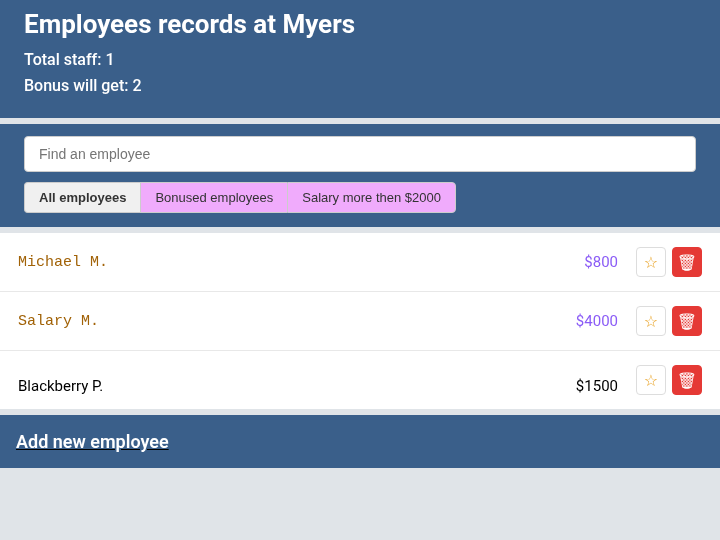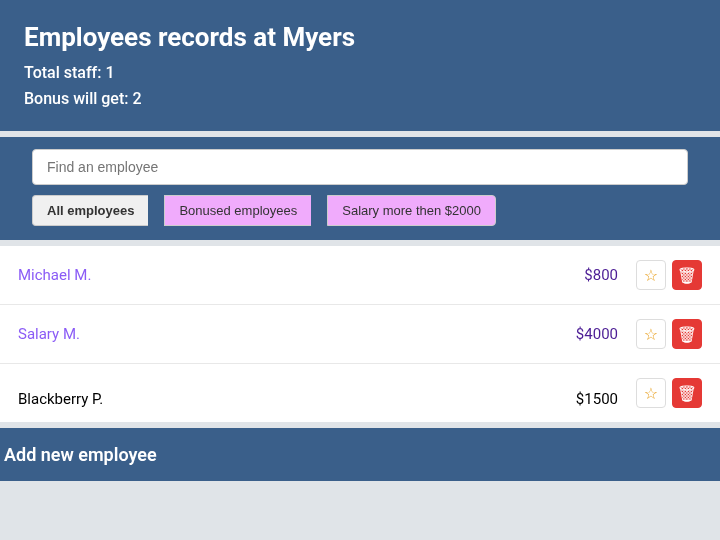--- a/index.html
+++ b/index.html
@@ -6,54 +6,54 @@
     body {
       font-family: -apple-system, BlinkMacSystemFont, 'Segoe UI', Roboto, sans-serif;
       background: #e0e4e8;
       width: 720px;
       min-height: 540px;
     }
 
     
     .header {
       background: #3a5f8a;
-      padding: 22px 24px 20px;
+      padding: 9px 24px 20px;
       color: white;
     }
     .header-title {
       font-size: 26px;
       font-weight: 700;
       margin-bottom: 8px;
     }
     .header-stat {
       font-size: 16px;
       font-weight: 500;
       line-height: 1.6;
     }
 
     
     .filter-section {
       background: #3a5f8a;
-      padding: 12px 32px 14px;
+      padding: 12px 24px 14px;
       margin-top: 6px;
     }
     .search-input {
       width: 100%;
       padding: 9px 14px;
       border: 1px solid #ccc;
       border-radius: 4px;
       font-size: 14px;
       color: #333;
       background: white;
       outline: none;
       margin-bottom: 10px;
     }
     .filter-buttons {
       display: flex;
-      gap: 16px;
+      gap: 0;
     }
     .filter-btn {
       padding: 7px 14px;
       font-size: 13px;
       border: 1px solid #ccc;
       background: #f0abfc;
       cursor: pointer;
       color: #333;
     }
     .filter-btn:first-child {
@@ -84,29 +84,30 @@
     }
     .employee-row:last-child {
       border-bottom: none;
       align-items: flex-end;
     }
     .employee-name {
       flex: 1;
       font-size: 15px;
     }
     .employee-name.highlight {
-      color: #8b5cf6;
+      color: #a16207;
+      font-family: Liberation Mono, monospace;
     }
     .employee-salary {
       font-size: 15px;
       min-width: 80px;
       text-align: right;
     }
     .employee-salary.highlight {
-      color: #4c1d95;
+      color: #8b5cf6;
     }
     .row-actions {
       display: flex;
       gap: 6px;
       margin-left: 18px;
     }
     .action-btn {
       width: 30px;
       height: 30px;
       border: 1px solid #ddd;
@@ -123,22 +124,23 @@
     }
     .action-btn.delete {
       background: #e53935;
       border-color: #e53935;
       color: white;
     }
 
     
     .add-section {
       background: #3a5f8a;
-      padding: 16px 4px;
+      padding: 16px 16px;
       margin-top: 6px;
+      text-decoration: underline;
     }
     .add-section-title {
       color: white;
       font-size: 18px;
       font-weight: 600;
     }
   </style>
 </head>
 <body>
 

